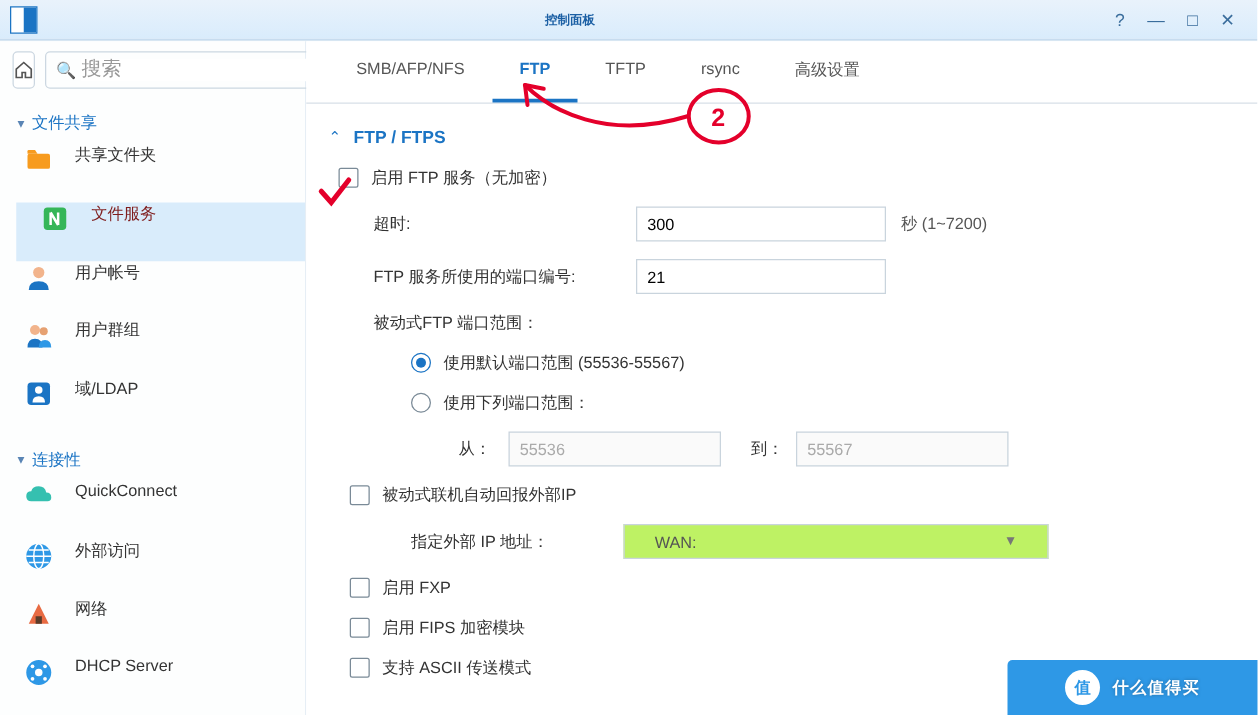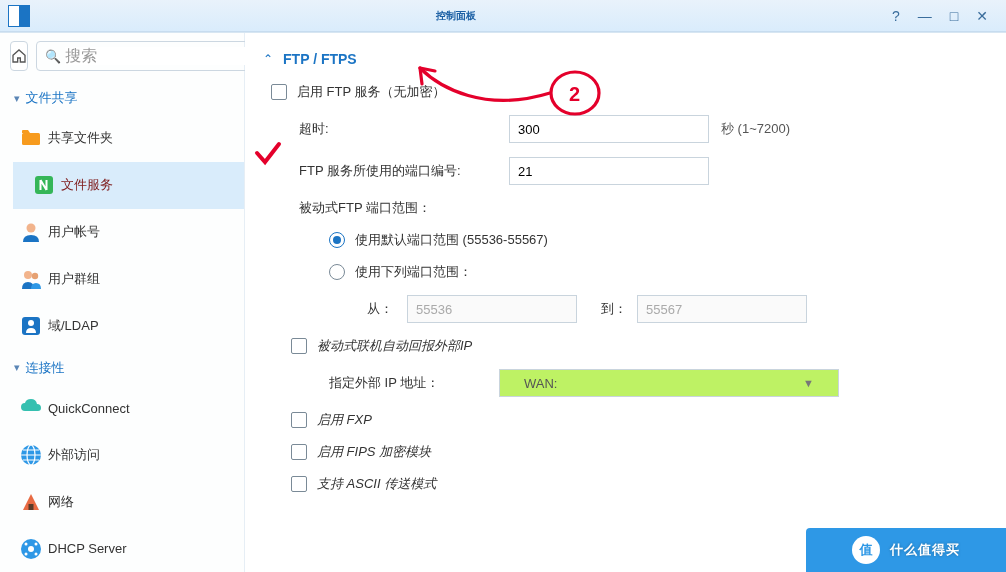--- a/index.html
+++ b/index.html
@@ -20,40 +20,40 @@
   .searchrow { display:flex; align-items:center; gap:8px; padding:8px 10px; }
   .homebtn { width:32px; height:30px; border:1px solid #ccd7e1; border-radius:4px; display:flex; align-items:center; justify-content:center; background:#fff; cursor:pointer; }
   .searchbox { flex:1; height:30px; border:1px solid #ccd7e1; border-radius:4px; display:flex; align-items:center; padding:0 8px; color:#999; }
   .searchbox input { border:none; outline:none; flex:1; font-size:16px; color:#333; }
   .searchbox input::placeholder{ color:#999; }
   .mag { font-size:13px; color:#8a8a8a; margin-right:4px; }
 
   .group-head { display:flex; align-items:center; gap:6px; padding:10px 14px 8px; color:#1b74c4; font-size:13px; cursor:pointer;}
   .group-head .chev { color:#5a85b5; font-size:11px; }
 
-  .nav-item { display:flex; align-items:center; gap:4px; height:48px; padding:0 18px; cursor:pointer; white-space:nowrap; }
+  .nav-item { display:flex; align-items:flex-start; gap:16px; height:48px; padding:0 18px; cursor:pointer; white-space:nowrap; }
   .nav-item.active { background:#d9ecfb; color:#7f1d1d;margin-left:13px; }
   .nav-item .lbl { flex:1; overflow:hidden; text-overflow:ellipsis; }
   .ico { width:26px; height:26px; display:inline-flex; align-items:center; justify-content:center; }
 
   
   .main { flex:1; display:flex; flex-direction:column; position:relative; background:#fff; }
   .tabs { display:flex; border-bottom:1px solid #d7e0e8; padding:0 18px; }
   .tab { padding:14px 22px; font-size:13px; color:#555; cursor:pointer; border-bottom:3px solid transparent; }
   .tab.active { color:#1b74c4; border-bottom-color:#1b74c4; font-weight:600; }
 
   .content { flex:1; overflow:auto; padding:18px 26px 18px 18px; position:relative; }
 
   .section-head { display:flex; align-items:center; gap:10px; margin-bottom:16px; }
   .section-title { color:#1b74c4; font-weight:600; font-size:14px; }
   .section-head .caret { color:#1b74c4; font-size:12px; }
 
   .row { display:flex; align-items:center; margin-left:8px; margin-bottom:14px; }
   .row.sub1 { margin-left:36px; }
-  .row.sub2 { margin-left:28px;font-style:italic; }
+  .row.sub2 { margin-left:17px; }
   .row.sub3 { margin-left:66px; }
   .row.sub4 { margin-left:104px; }
   .label-fixed { width:210px; }
   .txt { border:1px solid #c9d4dd; height:28px; padding:0 8px; width:200px; font-size:13px; }
   .suffix { margin-left:12px; color:#555; }
 
   .cbx { width:16px; height:16px; border:1px solid #7a8a97; border-radius:2px; margin-right:10px; display:inline-flex; align-items:center; justify-content:center; cursor:pointer; flex-shrink:0; }
   .cbx.checked { border-color:#1b74c4; }
   .cbx.checked::after { content:"✓"; color:#1b74c4; font-size:13px; font-weight:bold; line-height:1; }
 
@@ -196,20 +196,27 @@
             <circle cx="7" cy="17" r="1.5" fill="#fff"></circle>
             <circle cx="17" cy="17" r="1.5" fill="#fff"></circle>
           </svg>
         </span>
       <span class="lbl">DHCP Server</span>
     </div>
   </div>
 
   <div class="main">
 
+    <div class="tabs">
+      <div class="tab">SMB/AFP/NFS</div>
+      <div class="tab active">FTP</div>
+      <div class="tab">TFTP</div>
+      <div class="tab">rsync</div>
+      <div class="tab">高级设置</div>
+    </div>
 
     <div class="content">
 
       <div class="section-head">
         <span class="caret">⌃</span>
         <span class="section-title">FTP / FTPS</span>
       </div>
 
       <div class="row">
         <span class="cbx"></span>

